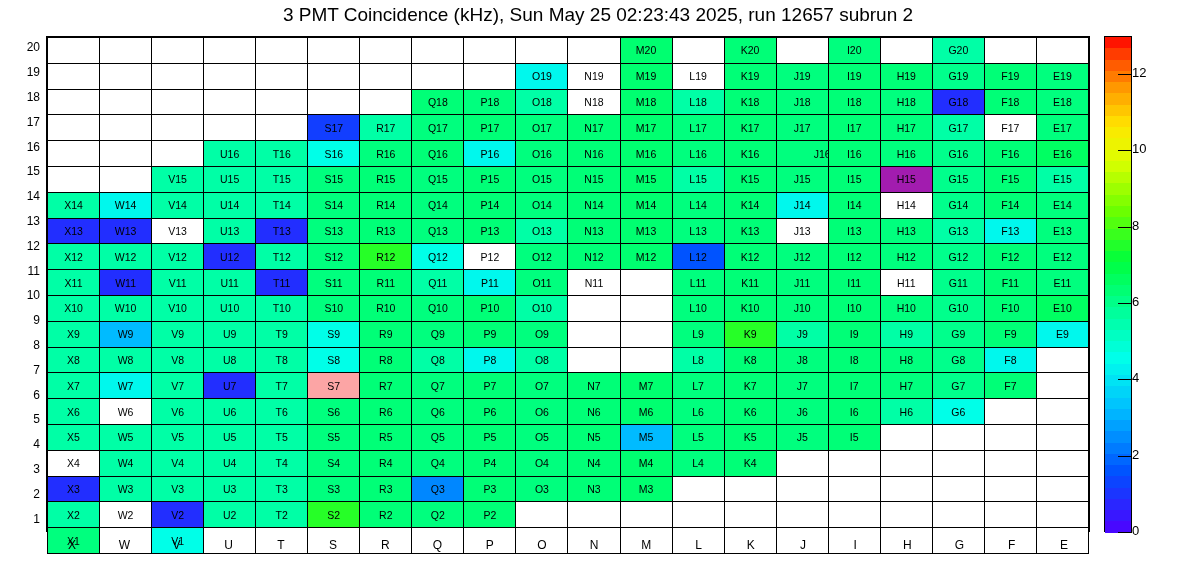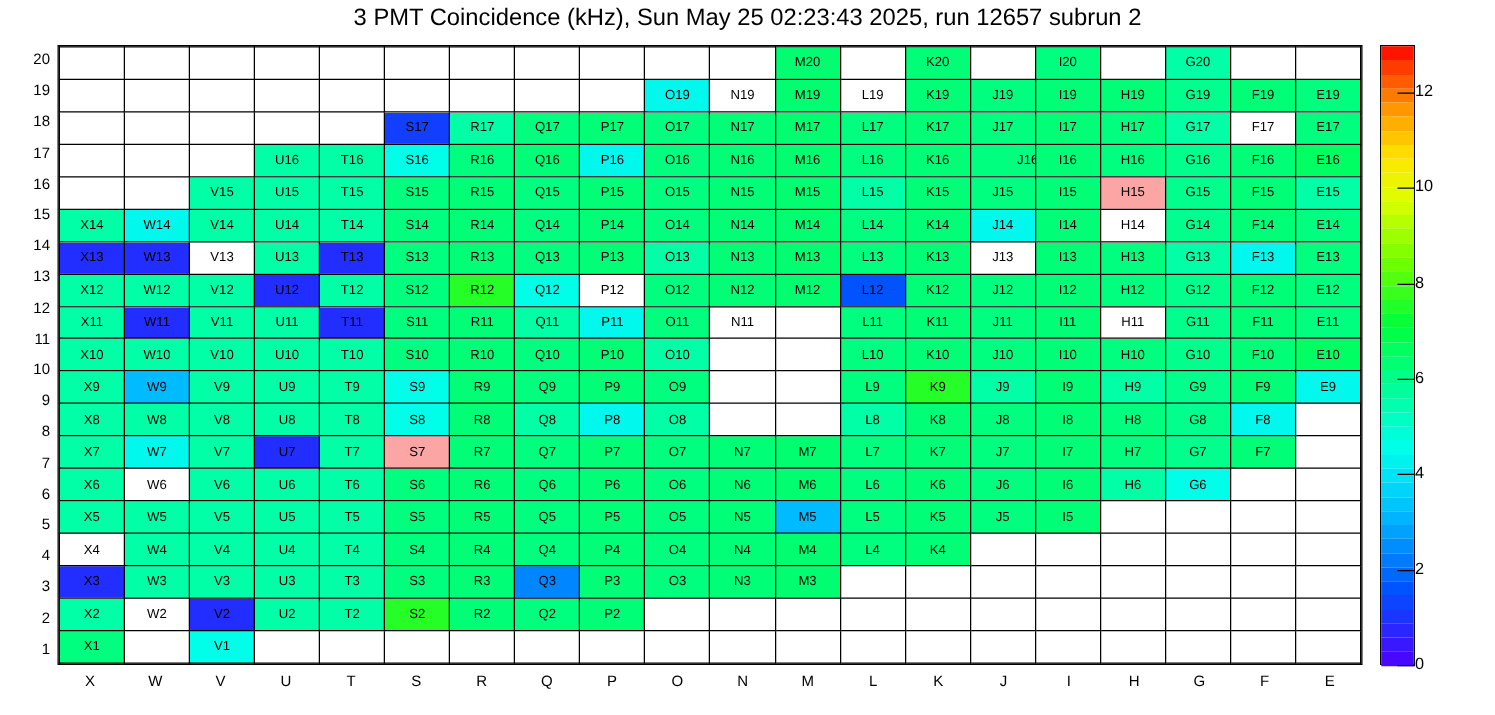--- a/index.html
+++ b/index.html
@@ -104,20 +104,42 @@
             <td style="background: rgb(255, 255, 255);">N19</td>
             <td style="background: rgb(0, 255, 112);">M19</td>
             <td style="background: rgb(255, 255, 255);">L19</td>
             <td style="background: rgb(0, 255, 119);">K19</td>
             <td style="background: rgb(0, 255, 126);">J19</td>
             <td style="background: rgb(0, 255, 119);">I19</td>
             <td style="background: rgb(0, 255, 119);">H19</td>
             <td style="background: rgb(0, 255, 140);">G19</td>
             <td style="background: rgb(0, 255, 119);">F19</td>
             <td style="background: rgb(0, 255, 126);">E19</td>
+          </tr>
+          <tr>
+            <td style="background: rgb(255, 255, 255);"></td>
+            <td style="background: rgb(255, 255, 255);"></td>
+            <td style="background: rgb(255, 255, 255);"></td>
+            <td style="background: rgb(255, 255, 255);"></td>
+            <td style="background: rgb(255, 255, 255);"></td>
+            <td style="background: rgb(255, 255, 255);"></td>
+            <td style="background: rgb(255, 255, 255);"></td>
+            <td style="background: rgb(0, 255, 119);">Q18</td>
+            <td style="background: rgb(0, 255, 126);">P18</td>
+            <td style="background: rgb(0, 255, 166);">O18</td>
+            <td style="background: rgb(255, 255, 255);">N18</td>
+            <td style="background: rgb(0, 255, 112);">M18</td>
+            <td style="background: rgb(0, 255, 166);">L18</td>
+            <td style="background: rgb(0, 255, 119);">K18</td>
+            <td style="background: rgb(0, 255, 126);">J18</td>
+            <td style="background: rgb(0, 255, 119);">I18</td>
+            <td style="background: rgb(0, 255, 126);">H18</td>
+            <td style="background: rgb(34, 46, 255);">G18</td>
+            <td style="background: rgb(0, 255, 119);">F18</td>
+            <td style="background: rgb(0, 255, 126);">E18</td>
           </tr>
           <tr>
             <td style="background: rgb(255, 255, 255);"></td>
             <td style="background: rgb(255, 255, 255);"></td>
             <td style="background: rgb(255, 255, 255);"></td>
             <td style="background: rgb(255, 255, 255);"></td>
             <td style="background: rgb(255, 255, 255);"></td>
             <td style="background: rgb(18, 62, 255);">S17</td>
             <td style="background: rgb(0, 255, 166);">R17</td>
             <td style="background: rgb(0, 255, 126);">Q17</td>
@@ -166,21 +188,21 @@
             <td style="background: rgb(0, 255, 119);">R15</td>
             <td style="background: rgb(0, 255, 126);">Q15</td>
             <td style="background: rgb(0, 255, 119);">P15</td>
             <td style="background: rgb(0, 255, 126);">O15</td>
             <td style="background: rgb(0, 255, 119);">N15</td>
             <td style="background: rgb(0, 255, 112);">M15</td>
             <td style="background: rgb(0, 255, 166);">L15</td>
             <td style="background: rgb(0, 255, 119);">K15</td>
             <td style="background: rgb(0, 255, 126);">J15</td>
             <td style="background: rgb(0, 255, 119);">I15</td>
-            <td style="background: #fca5a5;">H15</td>
+            <td style="background: #a21caf;">H15</td>
             <td style="background: rgb(0, 255, 140);">G15</td>
             <td style="background: rgb(0, 255, 119);">F15</td>
             <td style="background: rgb(0, 255, 166);">E15</td>
           </tr>
           <tr>
             <td style="background: rgb(0, 255, 166);">X14</td>
             <td style="background: rgb(0, 248, 237);">W14</td>
             <td style="background: rgb(0, 255, 166);">V14</td>
             <td style="background: rgb(0, 255, 166);">U14</td>
             <td style="background: rgb(0, 255, 166);">T14</td>

